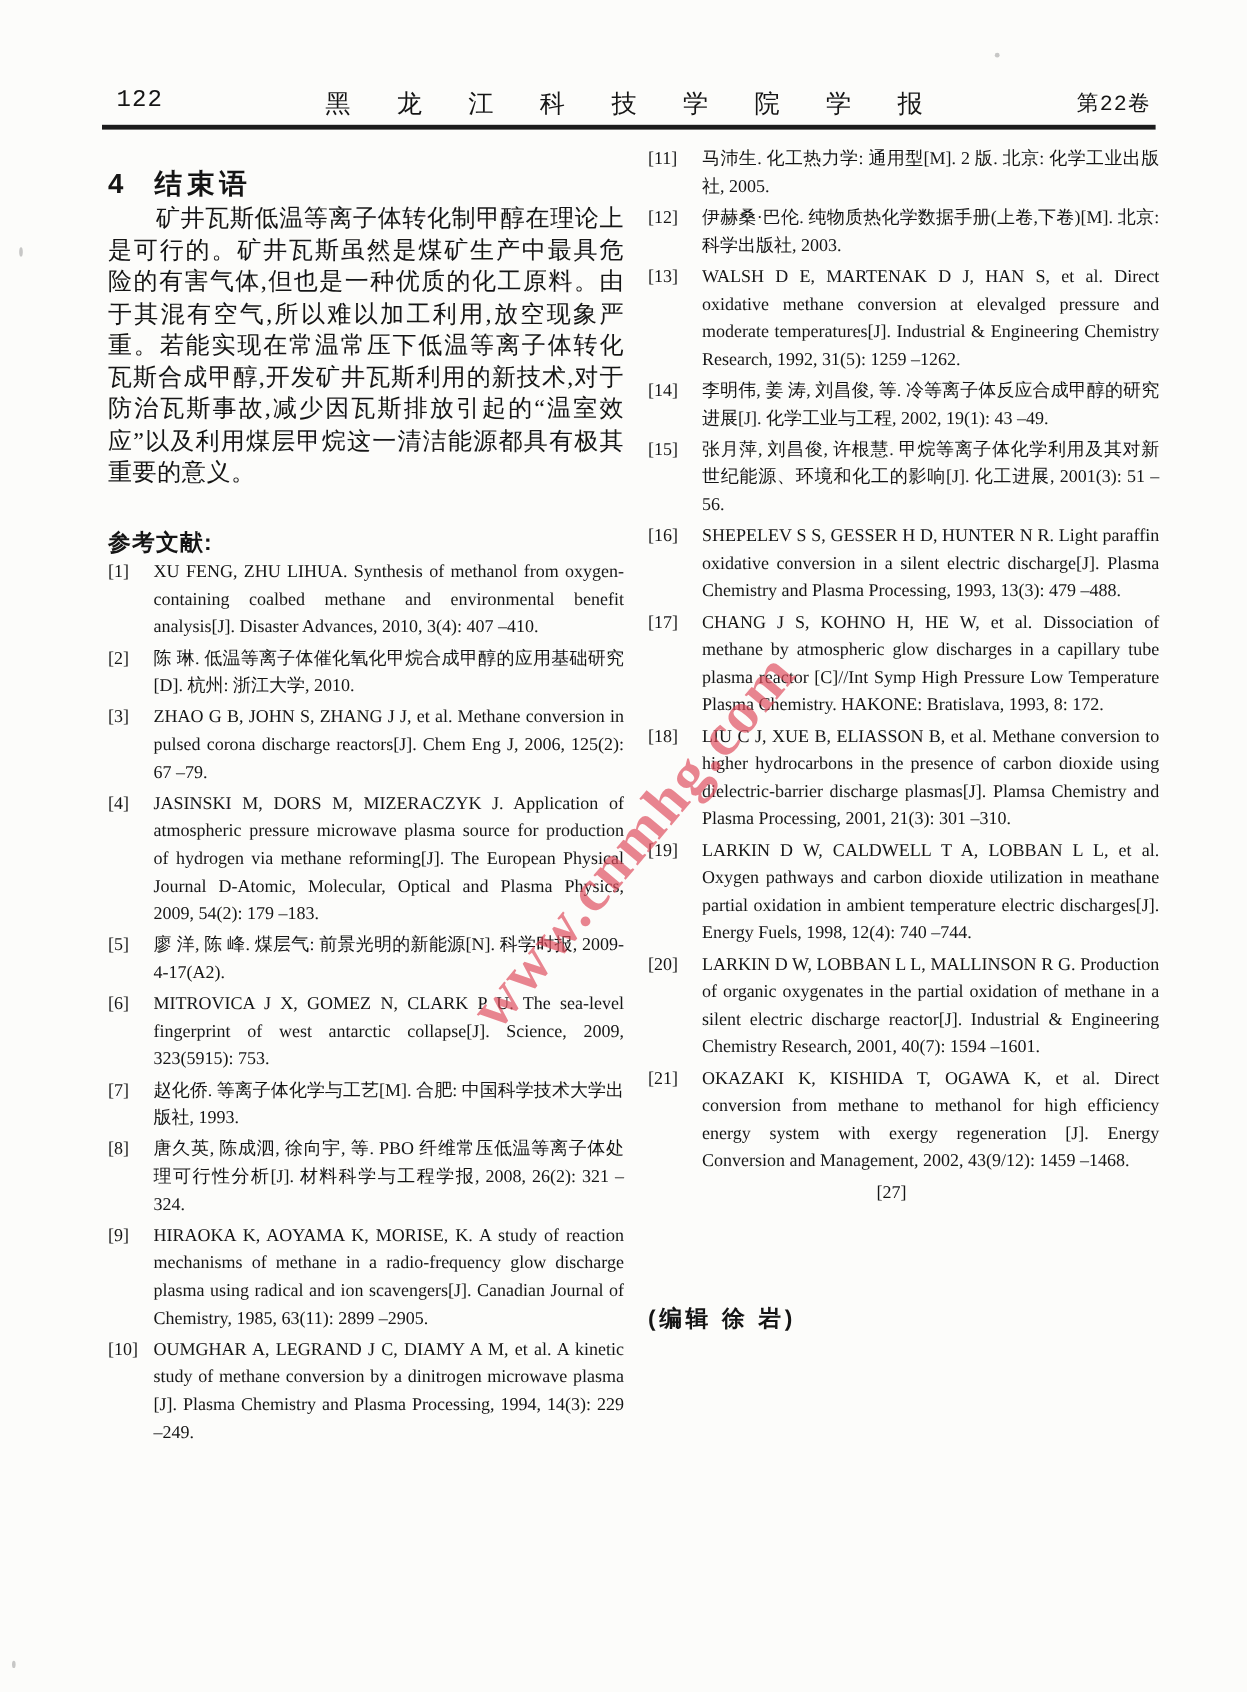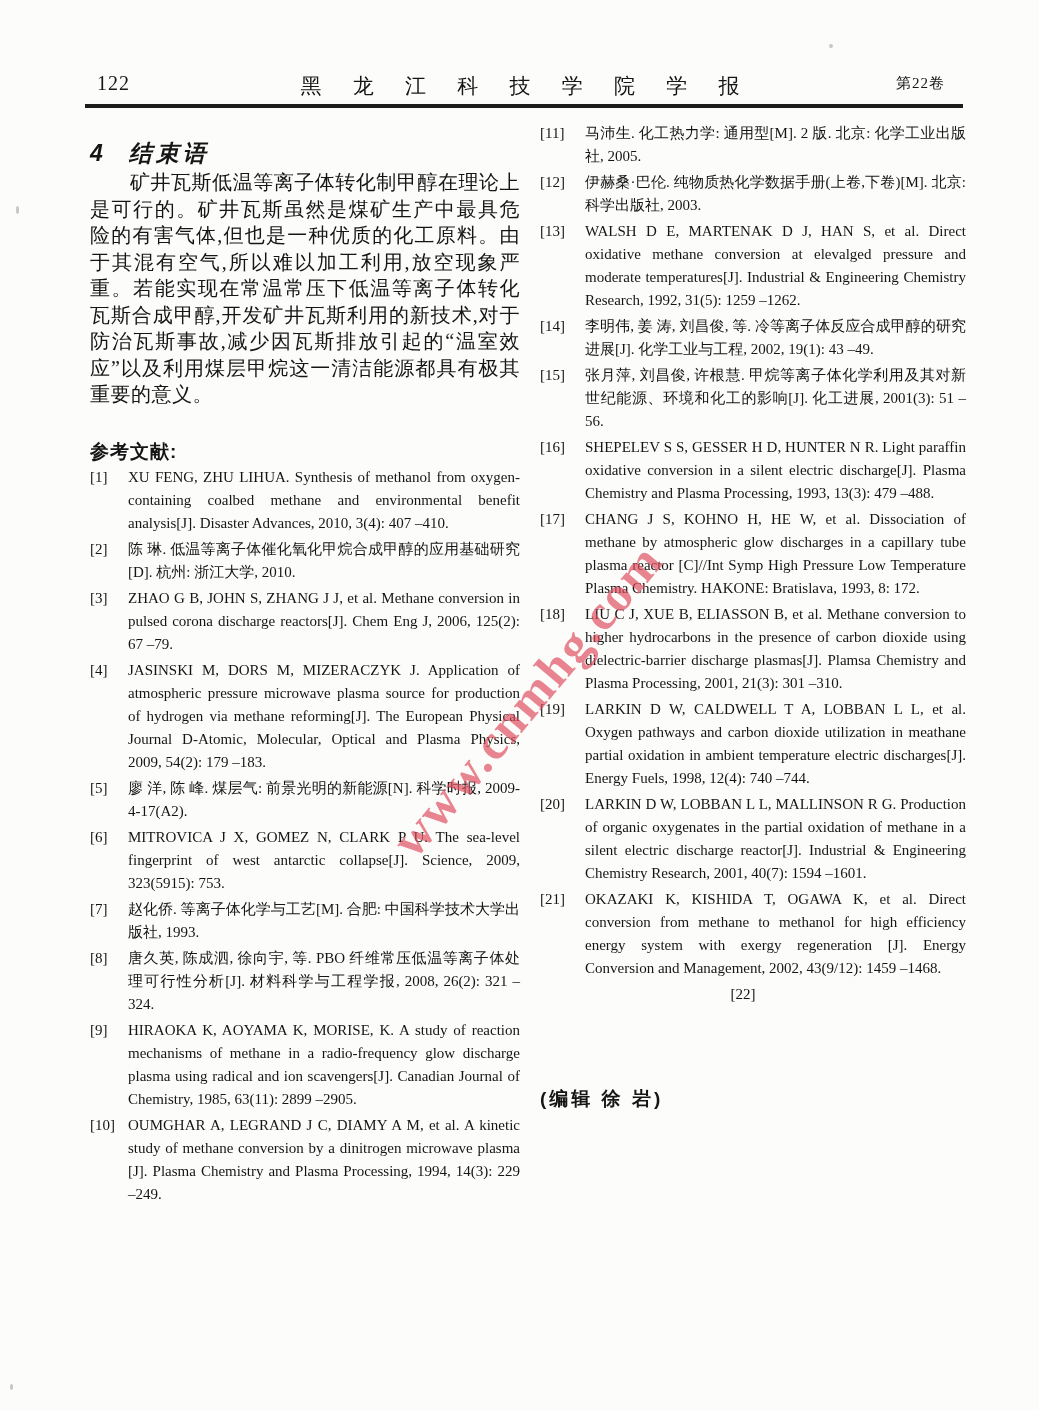--- a/index.html
+++ b/index.html
@@ -5,37 +5,37 @@
   html,body{margin:0;padding:0;}
   .page{
     position:relative;
     width:1039px;height:1410px;
     background:#fcfcfa;
     font-family:"Liberation Serif", serif;
     color:#151515;
     overflow:hidden;
   }
   
-  .header{position:absolute;top:70px;left:90px;width:873px;height:30px;}
+  .header{position:absolute;top:70px;left:90px;width:873px;height:30px;font-family:Liberation Mono, monospace;}
   .page-number{position:absolute;left:7px;top:2px;font-size:20px;letter-spacing:1px;}
   .journal-title{
     position:absolute;left:50%;transform:translateX(-50%);top:2px;
     font-size:21px;letter-spacing:13px;white-space:nowrap;font-weight:500;text-align:right;
   }
-  .volume{position:absolute;right:18px;top:4px;font-size:15px;letter-spacing:1px;}
+  .volume{position:absolute;right:4px;top:4px;font-size:18px;letter-spacing:1px;}
   .header-rule{position:absolute;top:104px;left:85px;width:878px;height:4px;background:#1c1c1c;}
 
   
   .col-left{position:absolute;left:90px;top:138px;width:430px;}
   .col-right{position:absolute;left:540px;top:122px;width:426px;}
 
   
   .section-heading{
     font-family:"Liberation Sans", sans-serif;
-    font-size:23px;font-weight:bold;letter-spacing:4px;font-style:italic;
+    font-size:23px;font-weight:bold;letter-spacing:4px;
   }
   .section-heading .sec-num{margin-right:26px;letter-spacing:0;}
   .conclusion-paragraph{
     font-size:20px;line-height:26.5px;
     text-align:justify;text-indent:2em;
     letter-spacing:0.5px;
   }
 
   
   .ref-heading{
@@ -173,21 +173,21 @@
     </div>
     <div class="ref">
       <span class="marker">[20]</span>
       <span class="text">LARKIN D W, LOBBAN L L, MALLINSON R G. Production of organic oxygenates in the partial oxidation of methane in a silent electric discharge reactor[J]. Industrial &amp; Engineering Chemistry Research, 2001, 40(7): 1594 –1601.</span>
     </div>
     <div class="ref">
       <span class="marker">[21]</span>
       <span class="text">OKAZAKI K, KISHIDA T, OGAWA K, et al. Direct conversion from methane to methanol for high efficiency energy system with exergy regeneration [J]. Energy Conversion and Management, 2002, 43(9/12): 1459 –1468.</span>
     </div>
     <div class="ref">
-      <span class="marker">[22]</span>
+      <span class="marker">[27]</span>
     </div>
 
     <div class="editor-note">(编辑  徐  岩)</div>
   </div>
 
   <div class="watermark">www.cnmhg.com</div>
 
   <div class="speck speck-a"></div>
   <div class="speck speck-b"></div>
   <div class="speck speck-c"></div>

